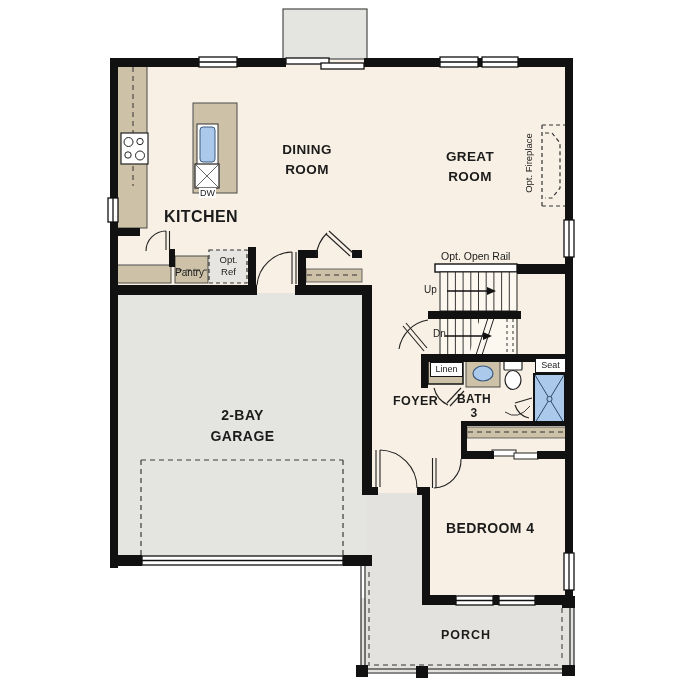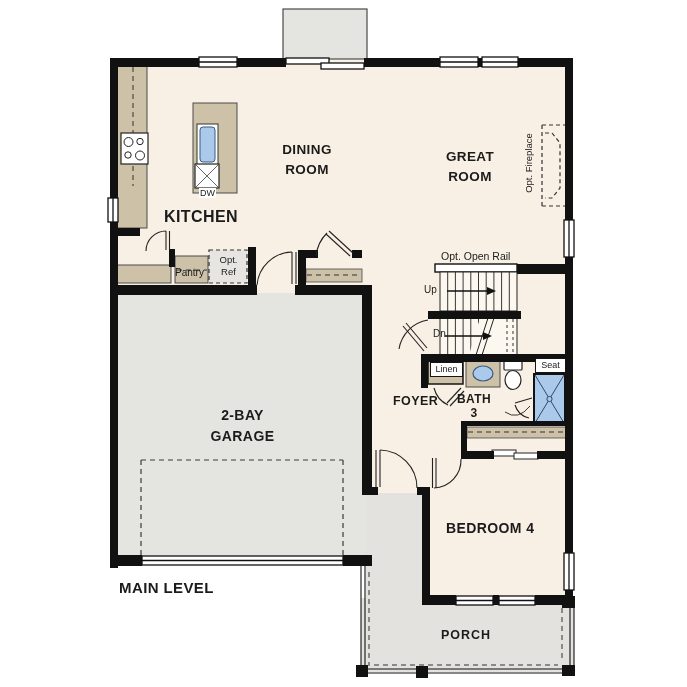--- a/index.html
+++ b/index.html
@@ -241,21 +241,20 @@
 <div class="lbl room" style="left:425px;top:147px;width:90px;font-size:13.5px;">GREAT
 ROOM</div>
 <div class="lbl room" style="left:164px;top:205px;font-size:16px;">KITCHEN</div>
 <div class="lbl room" style="left:195px;top:405px;width:95px;font-size:14px;">2-BAY
 GARAGE</div>
 <div class="lbl room" style="left:393px;top:392px;font-size:12.5px;">FOYER</div>
 <div class="lbl room" style="left:451px;top:392px;width:46px;font-size:12px;line-height:1.2;">BATH
 3</div>
 <div class="lbl room" style="left:446px;top:518px;font-size:14px;">BEDROOM 4</div>
 <div class="lbl room" style="left:441px;top:626px;font-size:12.5px;letter-spacing:1px;">PORCH</div>
-<div class="lbl room" style="left:119px;top:577px;font-size:15px;">MAIN LEVEL</div>
 
 <div class="lbl ann" style="left:127px;top:267px;font-size:10px;margin-left:48px;">Pantry</div>
 <div class="lbl ann" style="left:211px;top:254px;width:35px;font-size:9.5px;line-height:1.3;text-align:center;">Opt.
 Ref</div>
 <div class="lbl ann" style="left:199px;top:188px;font-size:9px;background:#fff;padding:0 1px;">DW</div>
 <div class="lbl ann" style="left:441px;top:250px;font-size:10.5px;">Opt. Open Rail</div>
 <div class="lbl ann" style="left:424px;top:284px;font-size:10px;">Up</div>
 <div class="lbl ann" style="left:423px;top:328px;font-size:10px;padding-left:10px;">Dn</div>
 <div class="lbl ann boxed" style="left:430px;top:362px;width:31px;height:13px;font-size:9px;">Linen</div>
 <div class="lbl ann boxed" style="left:535px;top:358px;width:29px;height:13px;font-size:9px;">Seat</div>

